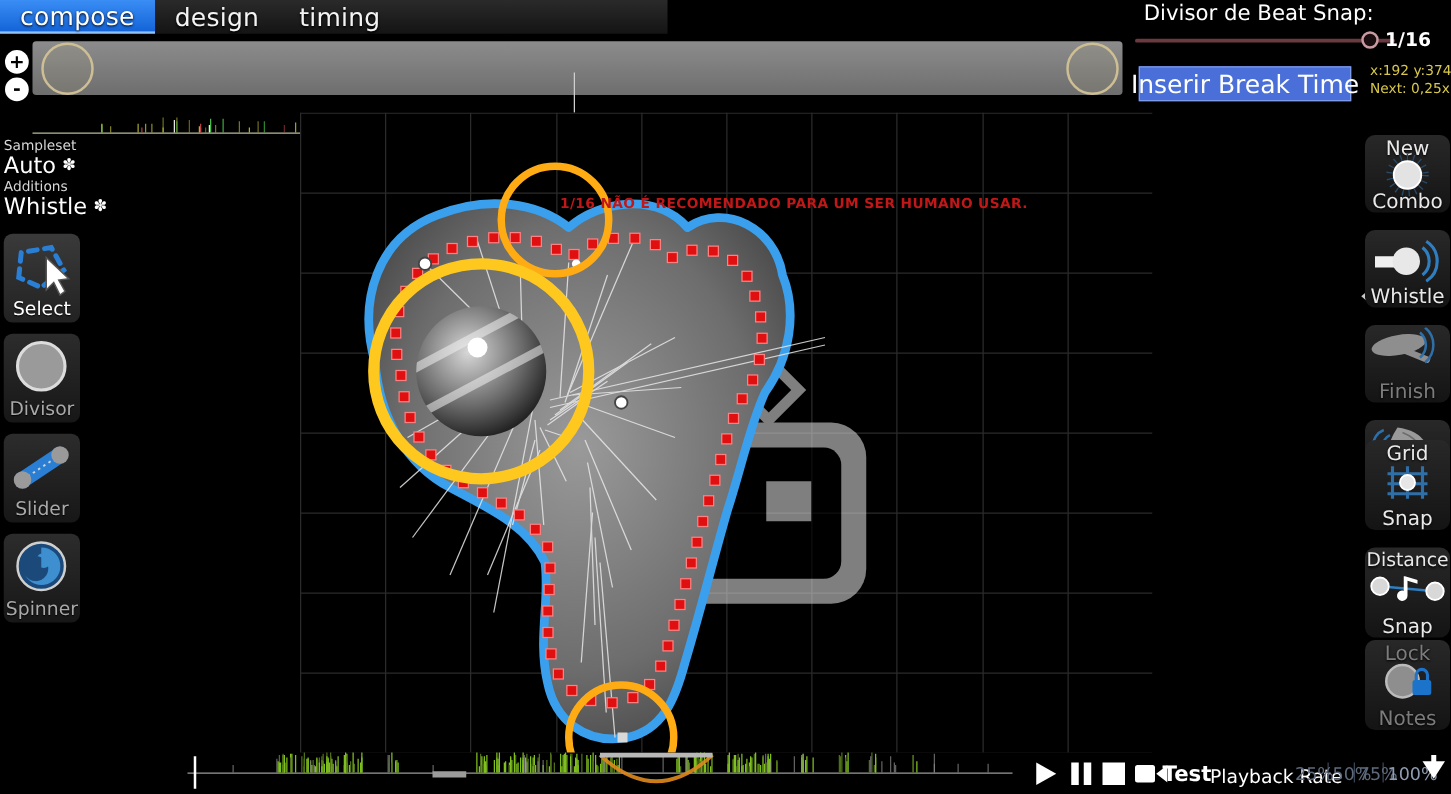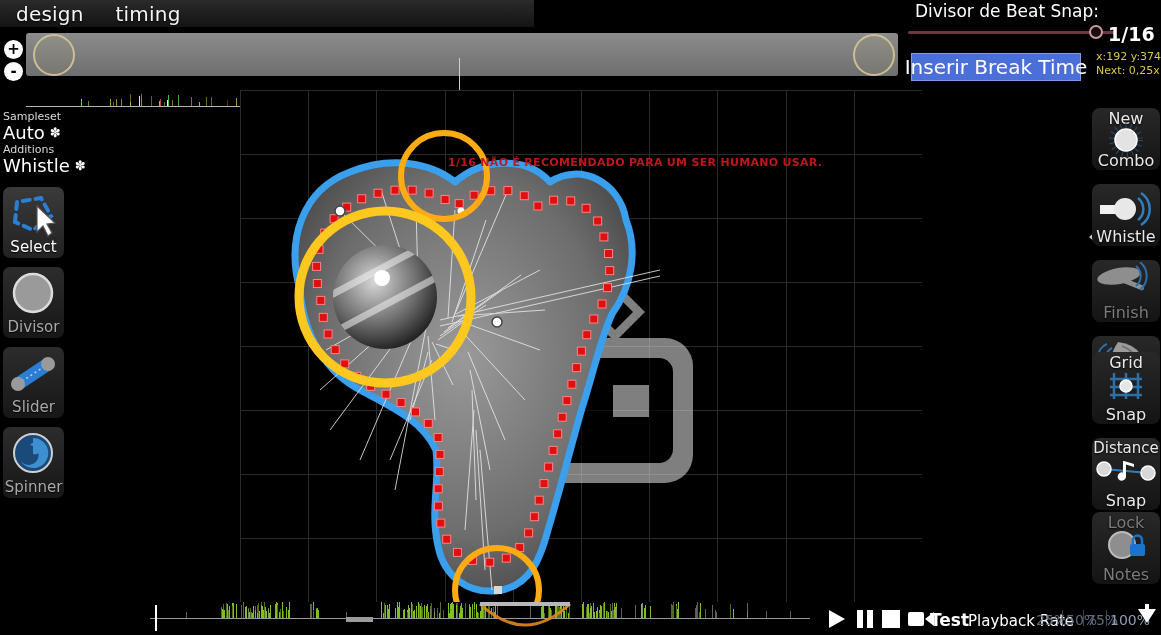--- a/index.html
+++ b/index.html
@@ -35,21 +35,21 @@
   }
   #beatsnap-slider {
     position:absolute; left:908px; top:31px; width:208px; height:3px;
     background:#6b3a40; border-radius:2px;
   }
   #beatsnap-knob {
     position:absolute; left:1089px; top:25px; width:14px; height:14px;
     border-radius:50%; border:2px solid #c99aa2; background:#1a0d0f;
   }
   #beatsnap-value {
-    position:absolute; left:1108px; top:23px; font-size:19px; font-weight:bold; color:#fff;
+    position:absolute; left:1108px; top:23px; font-size:15px; font-weight:bold; color:#fff;
   }
   #breakbtn {
     position:absolute; left:911px; top:53px; width:170px; height:28px;
     background:#4a6fd8; border:1px solid #7e9bea;
     display:flex; align-items:center; justify-content:center;
     font-size:20px; color:#fff; white-space:nowrap;
   }
   #coords {
     position:absolute; left:1096px; top:50px; font-size:11px;
     color:#d8c84a; line-height:14px; white-space:nowrap;
@@ -163,20 +163,23 @@
     position:absolute; left:1138px; top:7px; width:0;height:0;
     border-left:9px solid transparent;border-right:9px solid transparent;border-top:14px solid #fff;
   }
   #rate-arrow-stem { position:absolute; left:1145px; top:2px; width:4px; height:10px; background:#fff; }
 </style>
 </head>
 <body>
 
 <div id="menubar-fill"></div>
 <div id="menubar">
+  <div class="menutab active">
+      <span>compose</span>
+    </div>
   <div class="menutab">
       <span>design</span>
     </div>
   <div class="menutab">
       <span>timing</span>
     </div>
 </div>
 
 <div id="beatsnap-label">Divisor de Beat Snap:</div>
 <div id="beatsnap-slider"></div>

